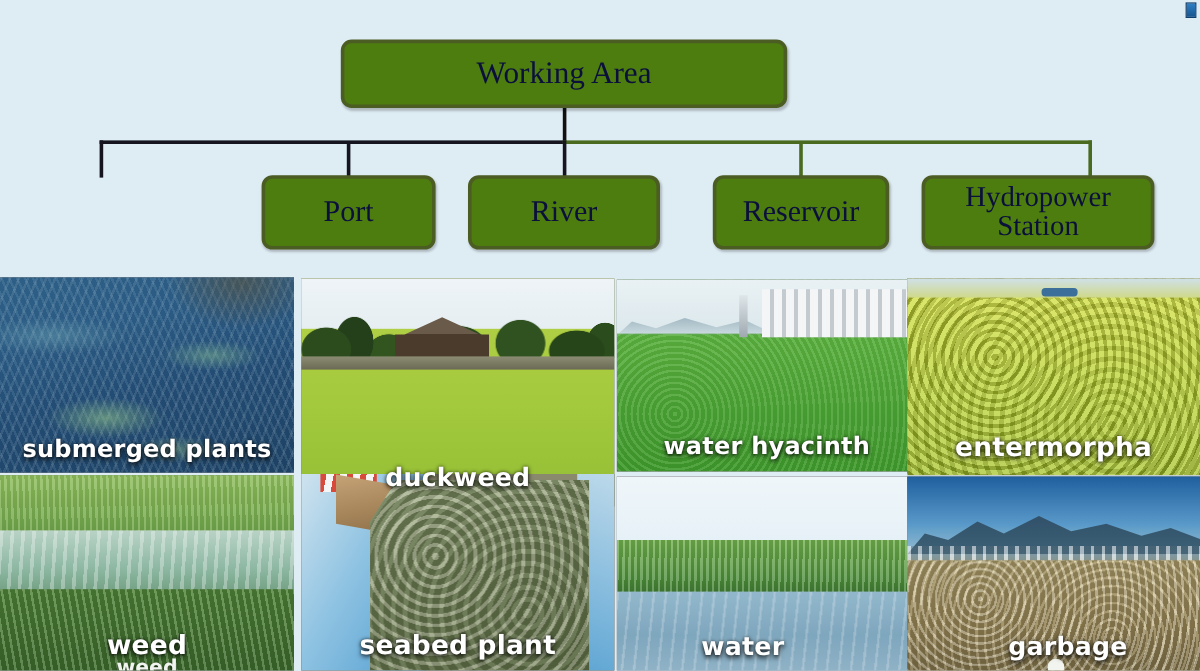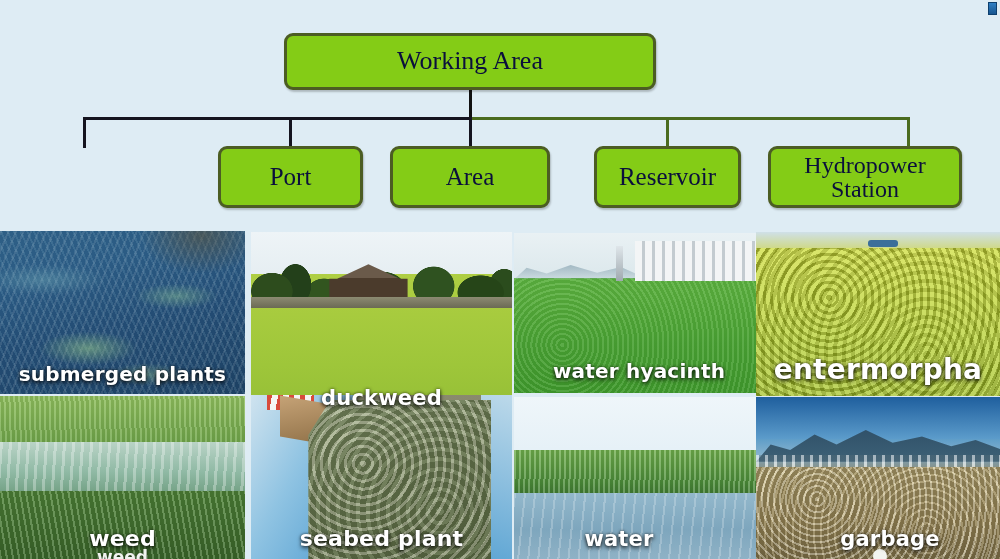--- a/index.html
+++ b/index.html
@@ -13,21 +13,21 @@
 
   
   .corner-marker{position:absolute;right:3px;top:2px;width:7px;height:11px;
     background:linear-gradient(180deg,#2f7fc4,#17558f);border:1px solid #0d3f6e;}
 
   
   .diagram{position:absolute;left:0;top:0;width:1000px;height:231px;}
 
   .node{
     position:absolute;
-    background:#84cc16;
+    background:#4d7c0f;
     border:3px solid #4c5d23;
     border-radius:9px;
     box-shadow:1px 2px 2px rgba(0,0,0,.22);
     display:flex;align-items:center;justify-content:center;
     text-align:center;
     color:#0a0f3c;
     font-family:"Liberation Serif", serif;
     line-height:1.02;
     box-sizing:border-box;
     z-index:3;
@@ -188,21 +188,21 @@
       repeating-radial-gradient(circle at 25% 35%, rgba(255,255,255,.30) 0 2px, rgba(70,60,40,.22) 2px 6px),
       repeating-radial-gradient(circle at 70% 70%, rgba(240,235,210,.30) 0 2px, rgba(60,55,35,.25) 2px 7px),
       linear-gradient(180deg,#c2b077,#a9955f 60%,#8a7a4e 100%);}
   .ph-garbage .dot{position:absolute;left:48%;bottom:-4px;width:14px;height:14px;
     border-radius:50%;background:#f2f4f0;}
 
   
   .cap-submerged{bottom:8px;  left:0;  text-align:center; font-size:20px;}
   .cap-duckweed {bottom:12px; left:0;  text-align:center; font-size:21px;}
   .cap-hyacinth {bottom:10px; left:0;  text-align:center; font-size:20px; transform:translateX(4px);}
-  .cap-entermorpha{bottom:10px;left:0; text-align:center; font-size:28px;margin-top:16px;}
+  .cap-entermorpha{bottom:10px;left:0; text-align:center; font-size:22px;margin-top:16px;}
   .cap-weed     {bottom:8px;  left:0;  text-align:center; font-size:22px;}
   .cap-seabed   {bottom:8px;  left:0;  text-align:center; font-size:22px;}
   .cap-reed     {bottom:8px;  left:0;  text-align:center; font-size:21px; transform:translateX(-16px);}
   .cap-garbage  {bottom:8px;  left:0;  text-align:center; font-size:21px; transform:translateX(12px);}
   .cap-sub2{position:absolute;bottom:-8px;left:0;right:0;text-align:center;font-size:17px;
     color:#fff;font-weight:bold;font-family:"DejaVu Sans",sans-serif;opacity:.92;
     text-shadow:0 1px 3px rgba(0,0,0,.7);z-index:5;}
 </style>
 </head>
 <body>
@@ -224,21 +224,21 @@
     <div class="drop drop-green d-hydro"></div>
 
     <div class="node node-root">
       <span>Working Area</span>
     </div>
 
     <div class="node node-leaf n-port">
       <span>Port</span>
     </div>
     <div class="node node-leaf n-lake">
-      <span>Area</span>
+      <span>River</span>
     </div>
     <div class="node node-leaf n-reservoir">
       <span>Reservoir</span>
     </div>
     <div class="node node-leaf n-hydro">
       <span>Hydropower Station</span>
     </div>
   </div>
 
   <div class="grid">

